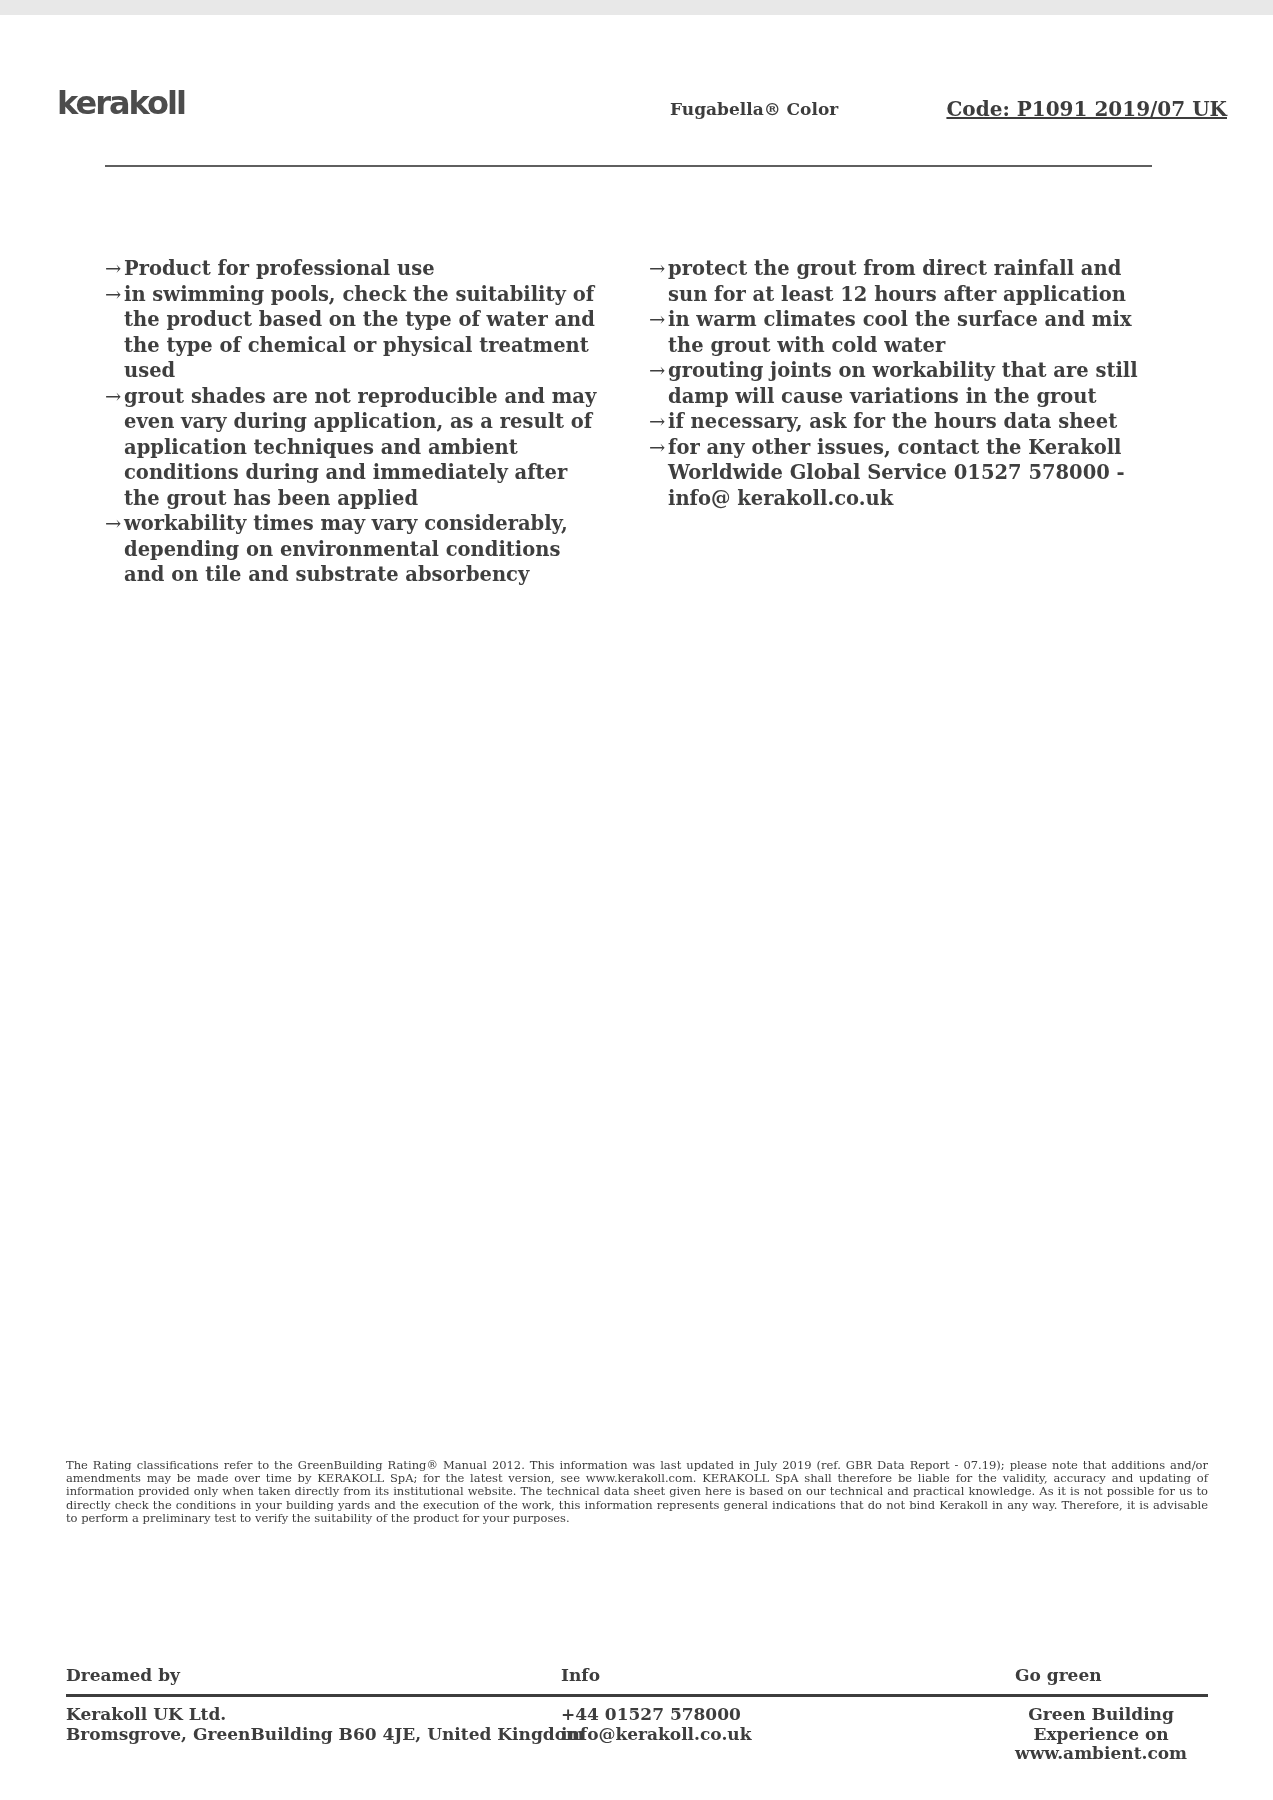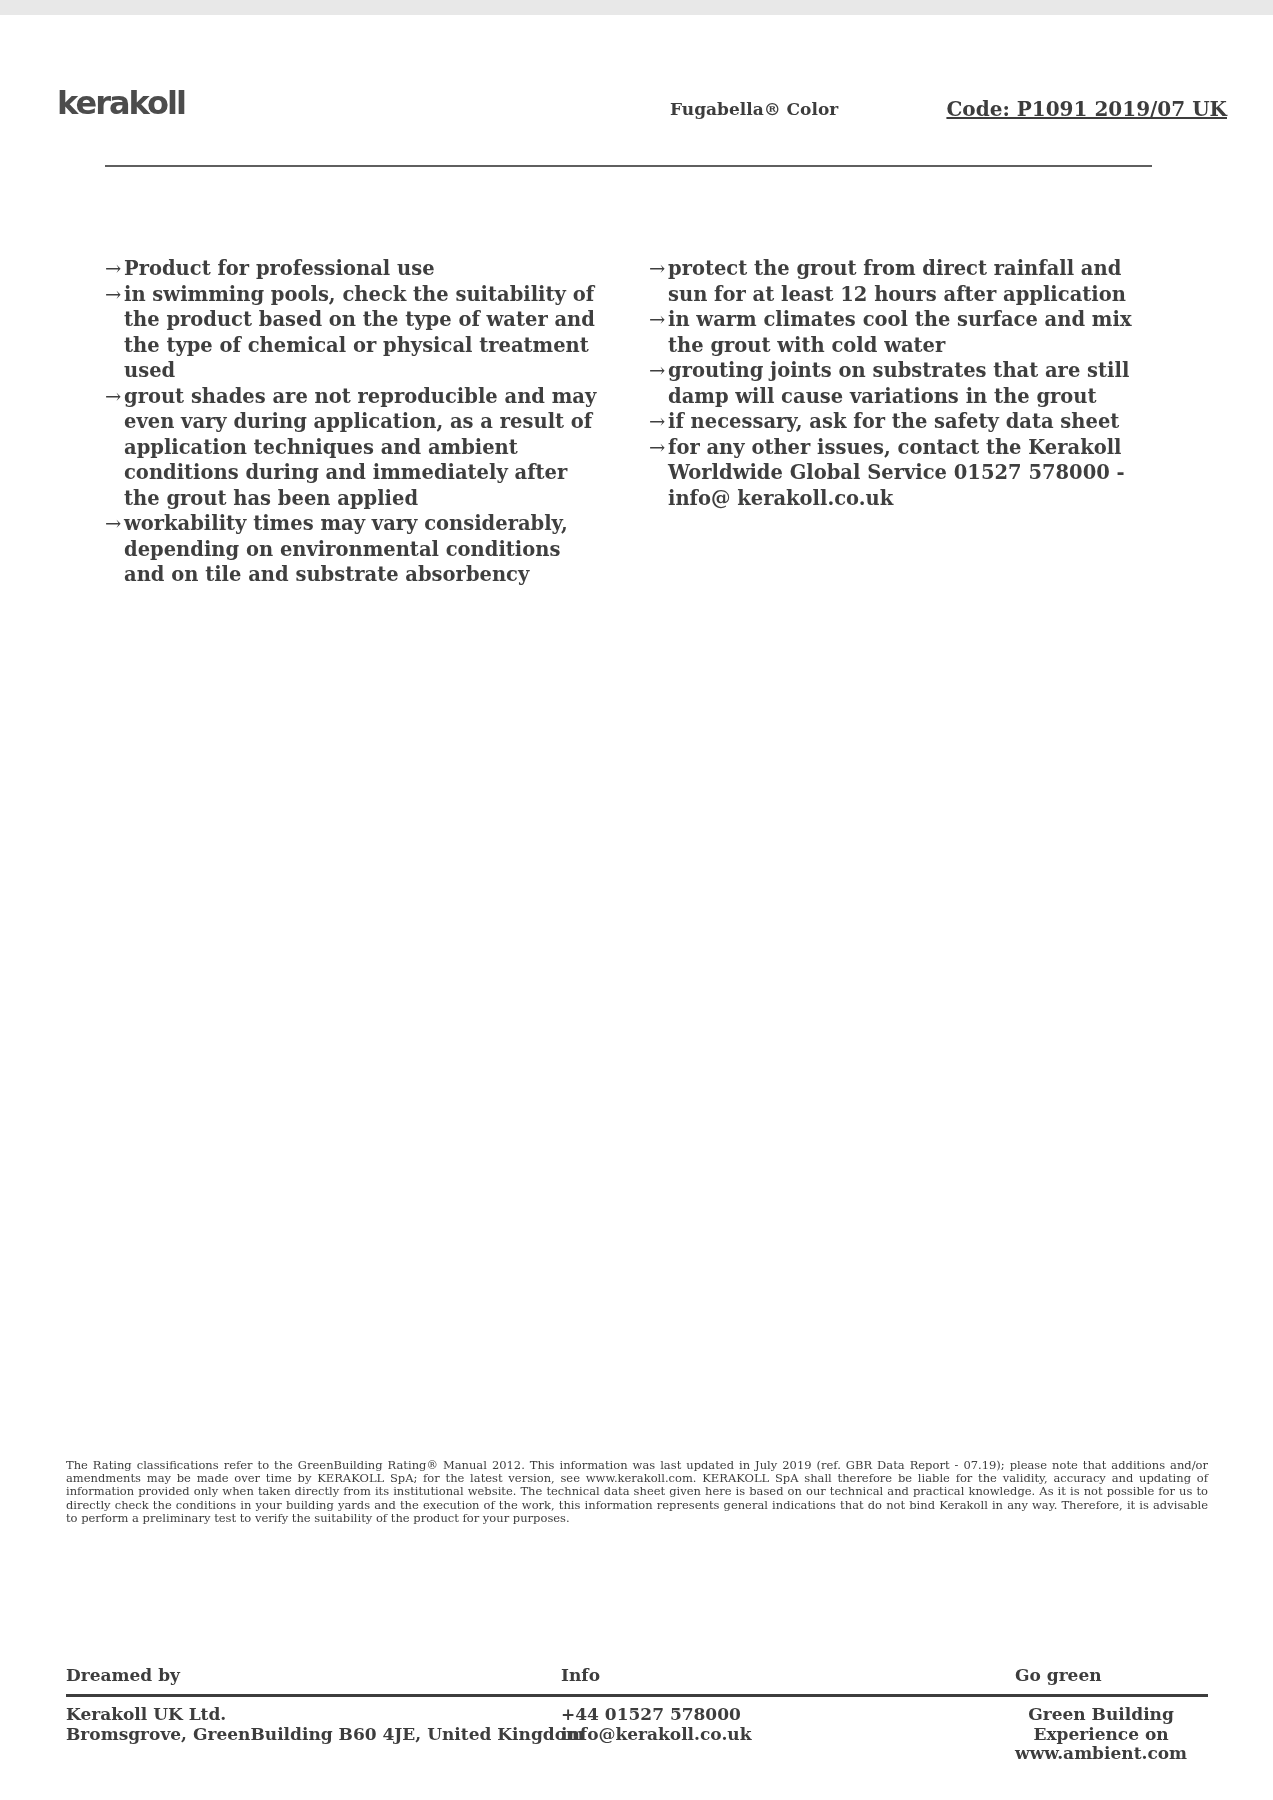--- a/index.html
+++ b/index.html
@@ -108,25 +108,25 @@
     <div class="warn-item">
       <span class="arrow">→</span>
       <span class="txt">protect the grout from direct rainfall and sun for at least 12 hours after application</span>
     </div>
     <div class="warn-item">
       <span class="arrow">→</span>
       <span class="txt">in warm climates cool the surface and mix the grout with cold water</span>
     </div>
     <div class="warn-item">
       <span class="arrow">→</span>
-      <span class="txt">grouting joints on substrates that are still damp will cause variations in the grout</span>
+      <span class="txt">grouting joints on workability that are still damp will cause variations in the grout</span>
     </div>
     <div class="warn-item">
       <span class="arrow">→</span>
-      <span class="txt">if necessary, ask for the safety data sheet</span>
+      <span class="txt">if necessary, ask for the hours data sheet</span>
     </div>
     <div class="warn-item">
       <span class="arrow">→</span>
       <span class="txt">for any other issues, contact the Kerakoll Worldwide Global Service 01527 578000 - info@ kerakoll.co.uk</span>
     </div>
   </div>
 
   <div class="legal">The Rating classifications refer to the GreenBuilding Rating® Manual 2012. This information was last updated in July 2019 (ref. GBR Data Report - 07.19); please note that additions and/or amendments may be made over time by KERAKOLL SpA; for the latest version, see www.kerakoll.com. KERAKOLL SpA shall therefore be liable for the validity, accuracy and updating of information provided only when taken directly from its institutional website. The technical data sheet given here is based on our technical and practical knowledge. As it is not possible for us to directly check the conditions in your building yards and the execution of the work, this information represents general indications that do not bind Kerakoll in any way. Therefore, it is advisable to perform a preliminary test to verify the suitability of the product for your purposes.</div>
 
   <div class="footer">

